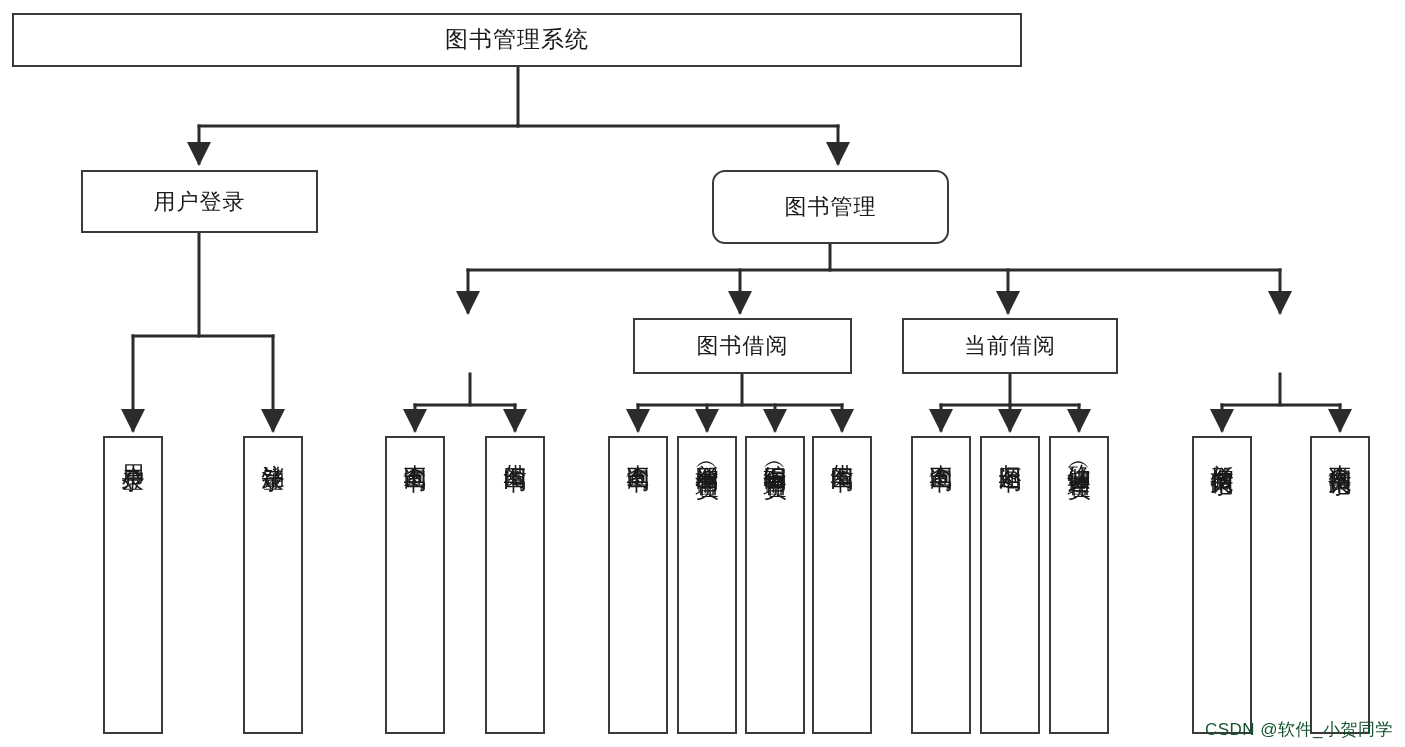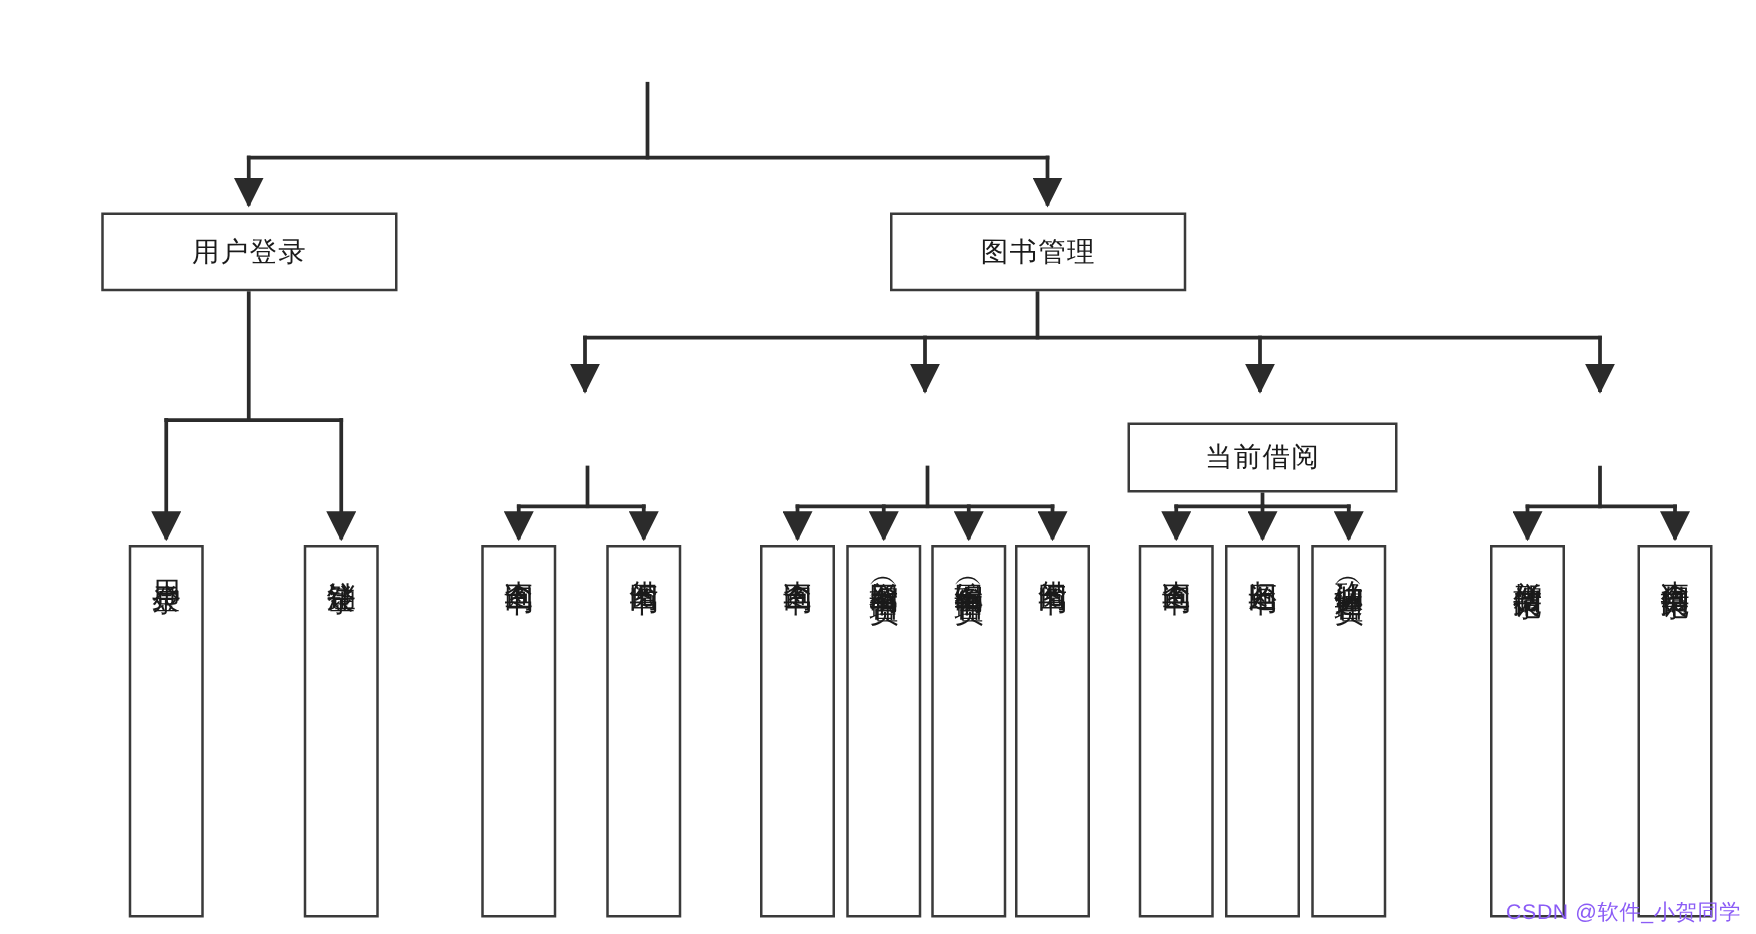--- a/index.html
+++ b/index.html
@@ -62,21 +62,21 @@
     font-size: 23px;
     line-height: 1.0;
     letter-spacing: 2px;
     white-space: nowrap;
   }
   .watermark {
     position: absolute;
     right: 12px;
     bottom: 6px;
     font-size: 17px;
-    color: #8b5cf6;
+    color: #14532d;
     letter-spacing: 0.5px;
     white-space: nowrap;
     user-select: none;
   }
 </style>
 </head>
 <body>
 
 <div id="canvas">
 
@@ -123,29 +123,35 @@
       <path d="M 1010 405 L 1010 430" marker-end="url(#arrow)"></path>
       <path d="M 1079 405 L 1079 430" marker-end="url(#arrow)"></path>
 
       <path d="M 1280 374 L 1280 405"></path>
       <path d="M 1222 405 L 1340 405"></path>
       <path d="M 1222 405 L 1222 430" marker-end="url(#arrow)"></path>
       <path d="M 1340 405 L 1340 430" marker-end="url(#arrow)"></path>
     </g>
   </svg>
 
+  <div class="node horiz root" style="left:12px; top:13px; width:1010px; height:54px;">
+    <span class="label">图书管理系统</span>
+  </div>
 
   <div class="node horiz" style="left:81px; top:170px; width:237px; height:63px;">
     <span class="label">用户登录</span>
   </div>
-  <div class="node horiz" style="left:712px; top:170px; width:237px; height:63px;">
+  <div class="node horiz" style="left:712px; top:170px; width:237px; height:74px;border-radius:13px;">
     <span class="label">图书管理</span>
   </div>
 
-  <div class="node horiz" style="left:902px; top:318px; width:216px; height:56px;margin-top:20px;">
+  <div class="node horiz" style="left:633px; top:318px; width:219px; height:56px;">
+    <span class="label">图书借阅</span>
+  </div>
+  <div class="node horiz" style="left:902px; top:318px; width:216px; height:56px;">
     <span class="label">当前借阅</span>
   </div>
 
   <div class="node vert" style="left:103px; top:436px; width:60px; height:298px;">
     <span class="label">用户登录</span>
   </div>
   <div class="node vert" style="left:243px; top:436px; width:60px; height:298px;">
     <span class="label">注销登录</span>
   </div>
 

